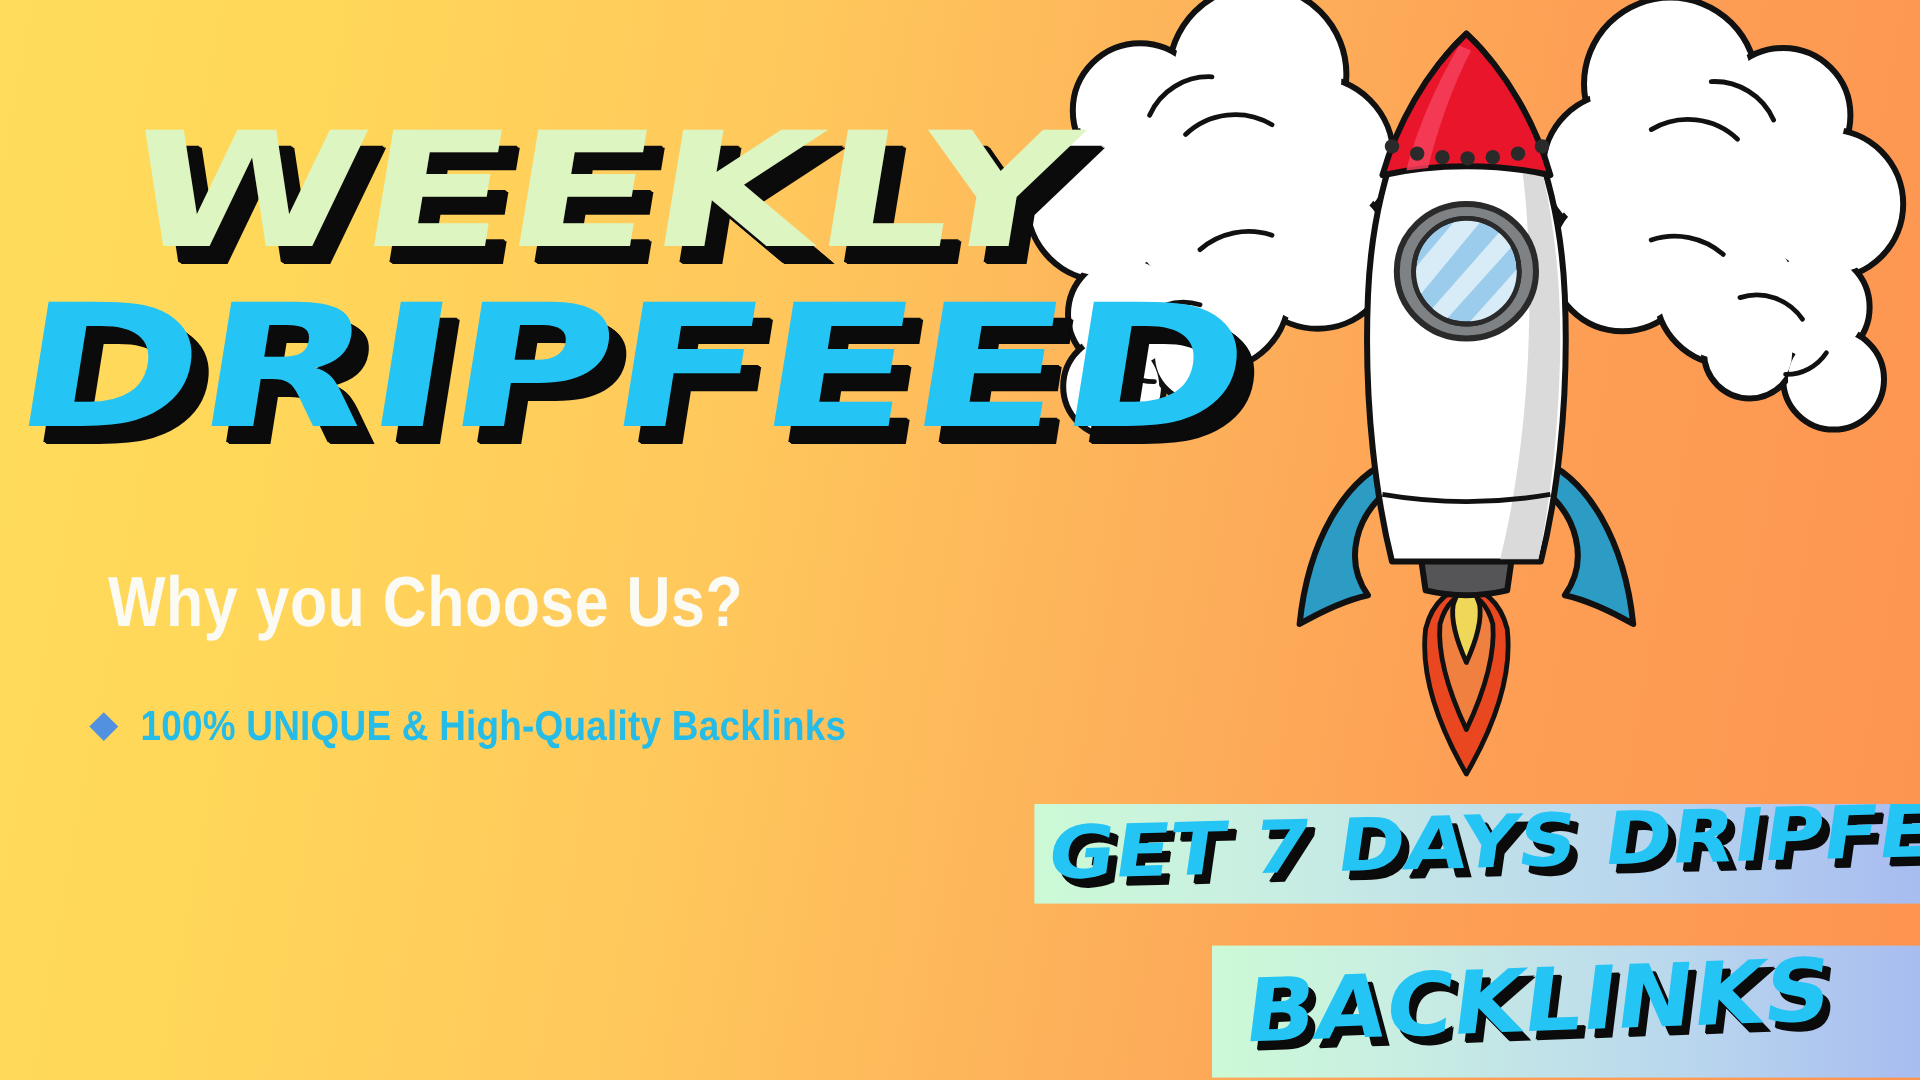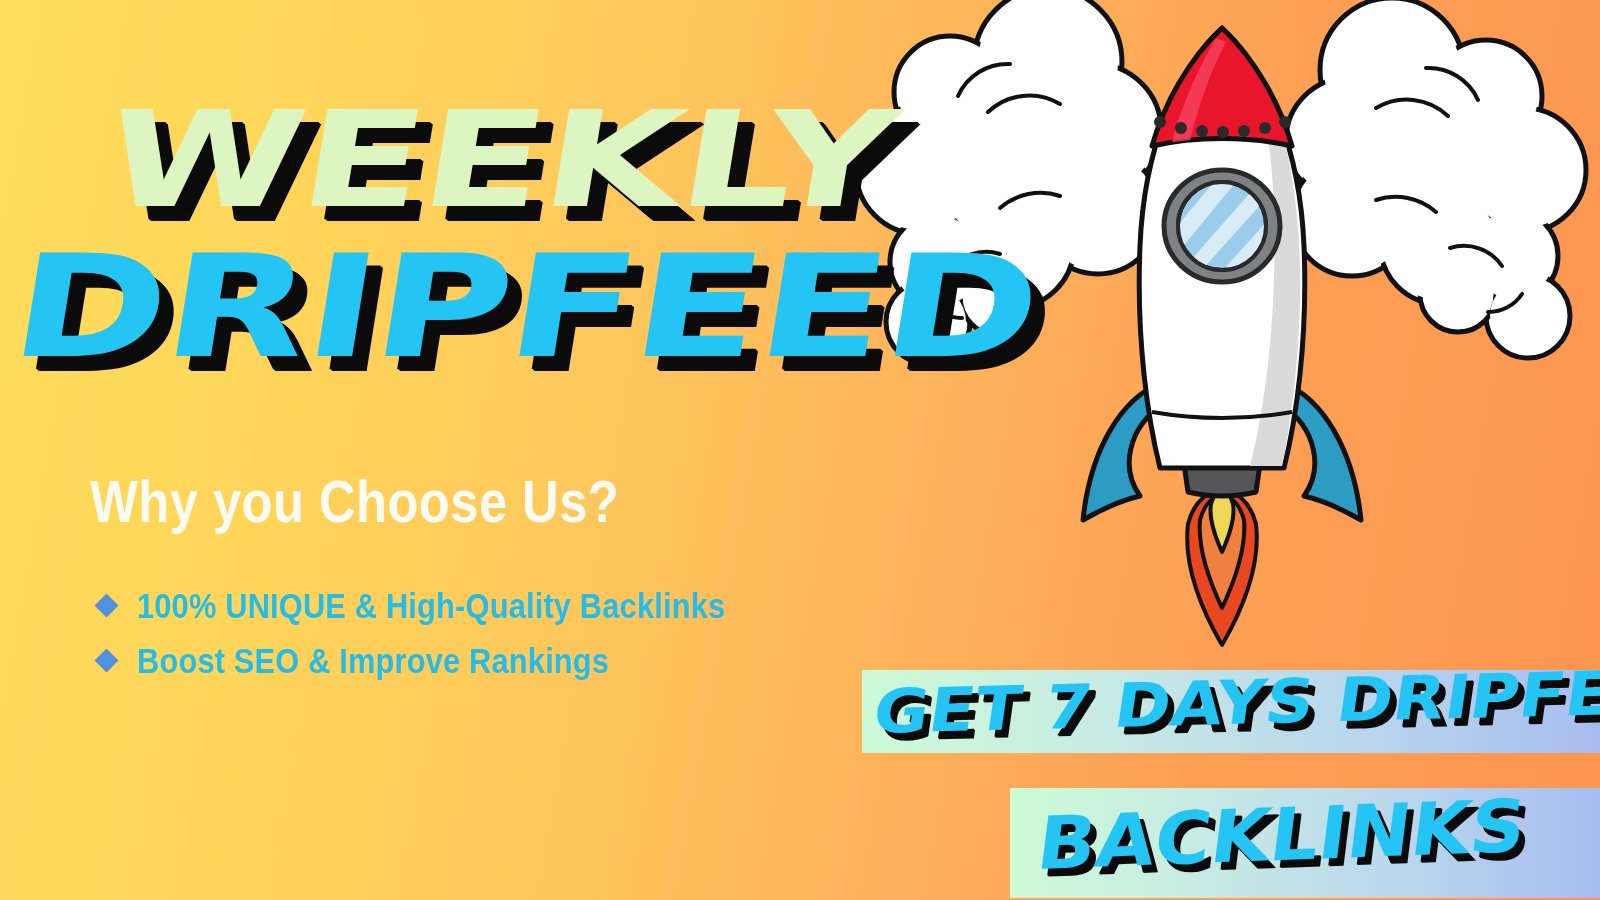--- a/index.html
+++ b/index.html
@@ -93,21 +93,21 @@
     color: #FBFBF4;
     letter-spacing: 0.5px;
     transform: scaleX(0.86);
     transform-origin: left center;
     white-space: nowrap;
   }
 
   
   .benefits {
     position: absolute;
-    left: 96px;
+    left: 76px;
     top: 578px;
     width: 900px;
     list-style: none;
   }
 
   .benefit-row {
     display: flex;
     align-items: center;
     height: 55px;
     margin-bottom: 0px;
@@ -338,24 +338,20 @@
     <div class="hl-word hl-dripfeed">DRIPFEED</div>
   </div>
 
   <div class="subheading">Why you Choose Us?</div>
 
   <ul class="benefits">
     <li class="benefit-row">
       <span class="benefit-diamond"></span>
       <span class="benefit-text">100% UNIQUE &amp; High-Quality Backlinks</span>
     </li>
-    <li class="benefit-row">
-      <span class="benefit-diamond"></span>
-      <span class="benefit-text">Boost SEO &amp; Improve Rankings</span>
-    </li>
   </ul>
 
   <div class="cta-banner cta-one">
     <span class="cta-text">GET 7 DAYS DRIPFEED</span>
   </div>
 
   <div class="cta-banner cta-two">
     <span class="cta-text">BACKLINKS</span>
   </div>
 

